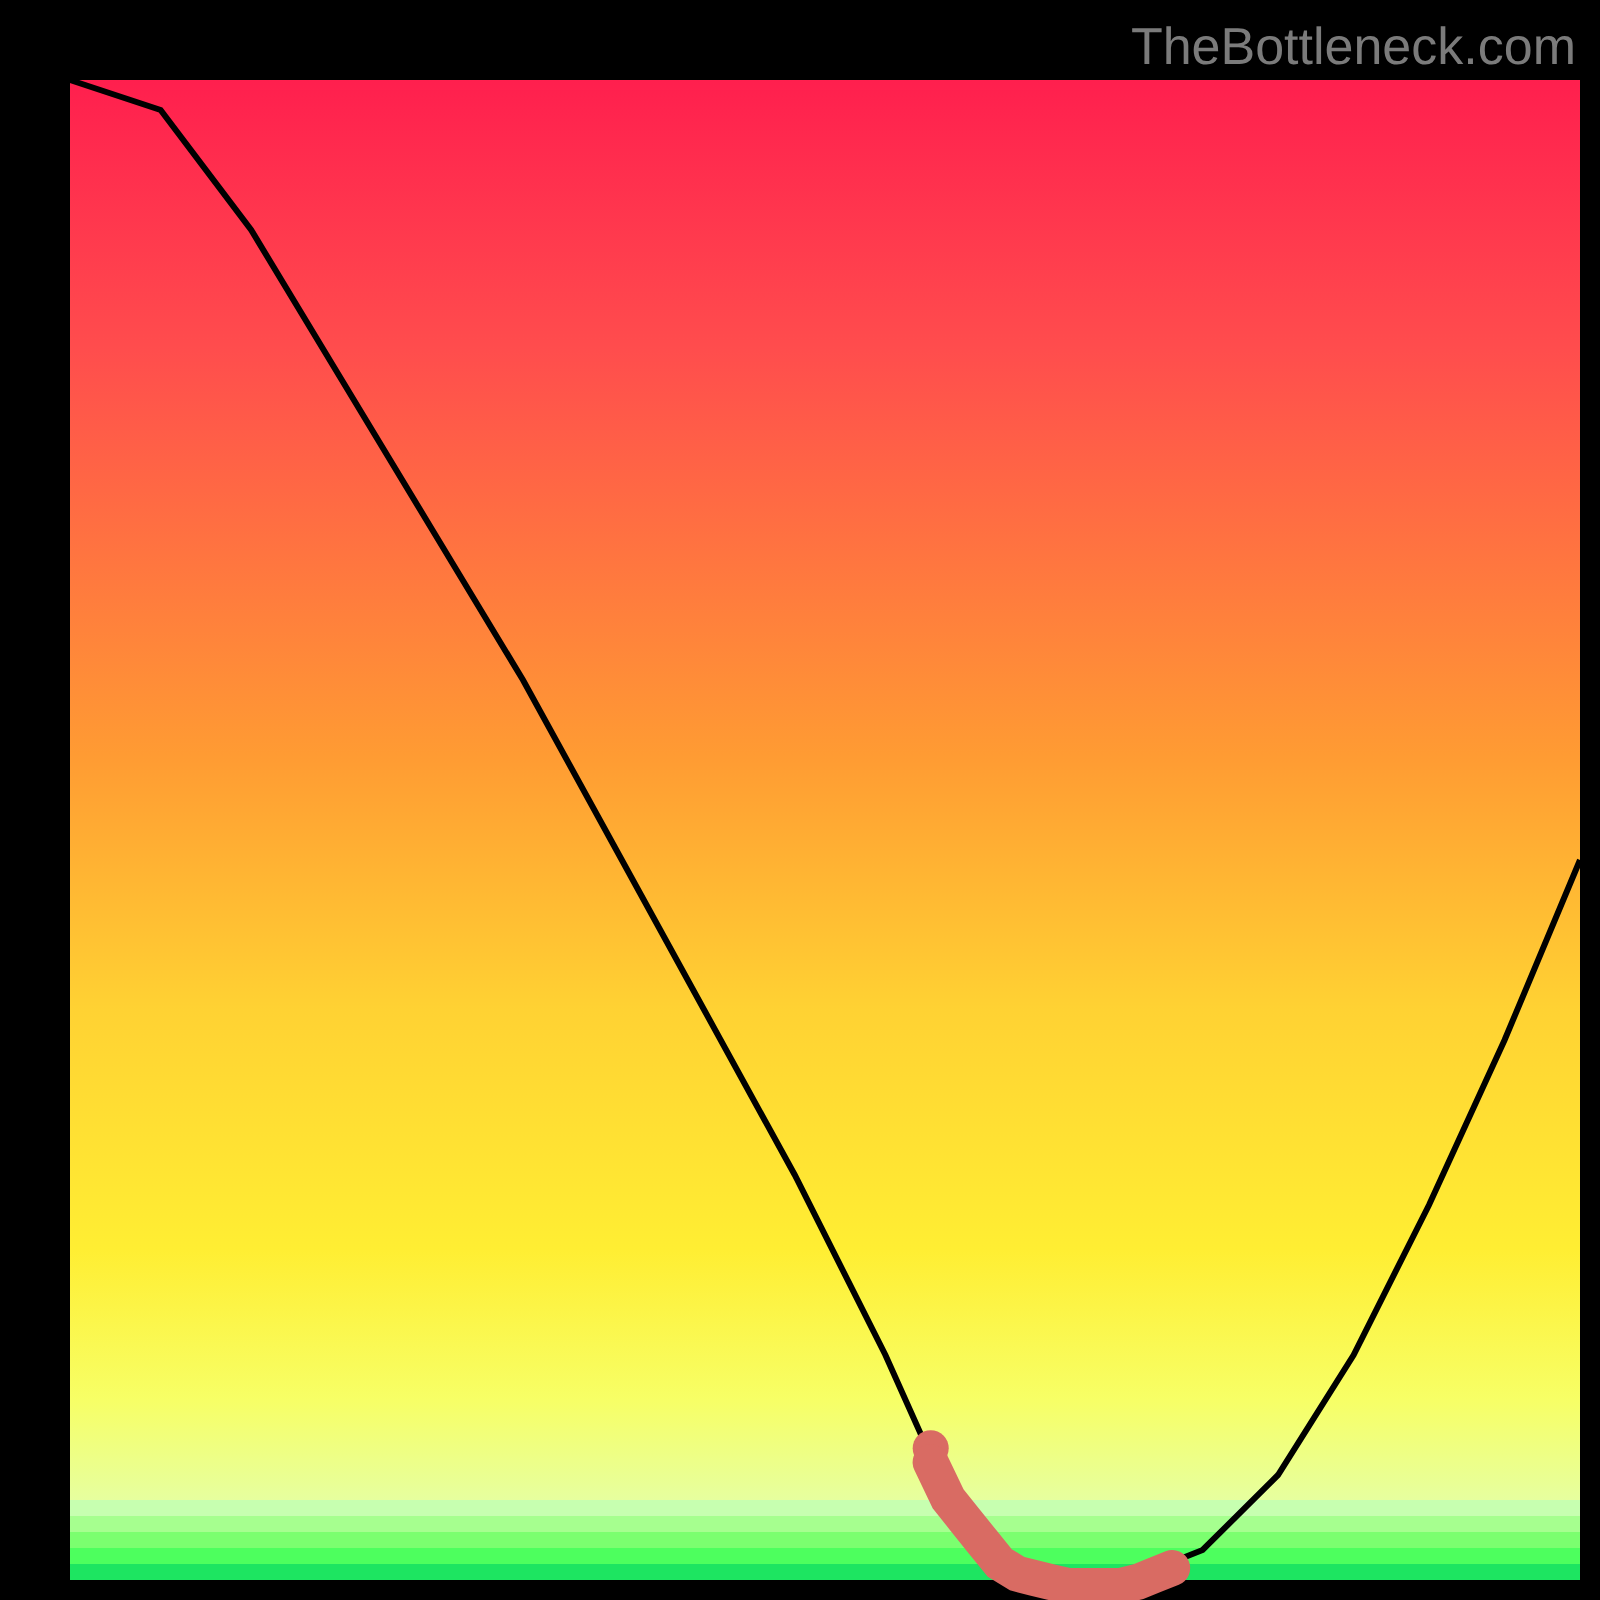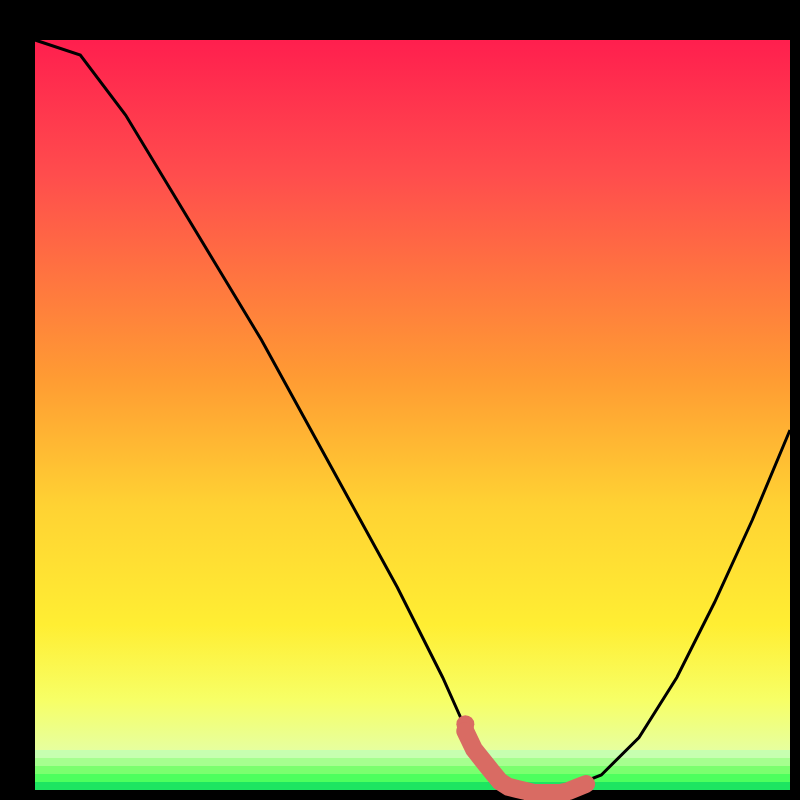--- a/index.html
+++ b/index.html
@@ -61,13 +61,14 @@
         <rect x="35" y="782" width="755" height="8" fill="#1de561"></rect>
         <rect x="35" y="784" width="755" height="6" fill="#1de561"></rect>
       </g>
 
     <path id="curve-path" fill="none" stroke="#000000" stroke-width="3" d="M35.0 40.0 L80.3 55.0 L125.6 115.0 L170.9 190.0 L216.2 265.0 L261.5 340.0 L306.8 422.5 L352.1 505.0 L397.4 587.5 L442.7 677.5 L472.9 745.0 L503.1 782.5 L533.3 790.0 L563.5 790.0 L601.3 775.0 L639.0 737.5 L676.8 677.5 L714.5 602.5 L752.3 520.0 L790.0 430.0 "></path>
 
     <circle id="marker-dot" r="9" cx="465.34999999999997" cy="724.125" fill="#d96b63"></circle>
     <path id="marker-seg" fill="none" stroke-width="18" stroke-linecap="round" d="M465.3 731.1 L474.0 749.3 L482.6 760.1 L491.2 770.8 L499.9 781.5 L508.5 786.8 L517.1 789.0 L525.8 791.1 L534.4 793.0 L543.0 793.0 L551.6 793.0 L560.3 793.0 L568.9 790.9 L577.5 787.4 L586.1 784.0 " stroke="#d96b63"></path>
   </svg>
 
+  <div class="watermark">TheBottleneck.com</div>
 </div>
 
 </body></html>

